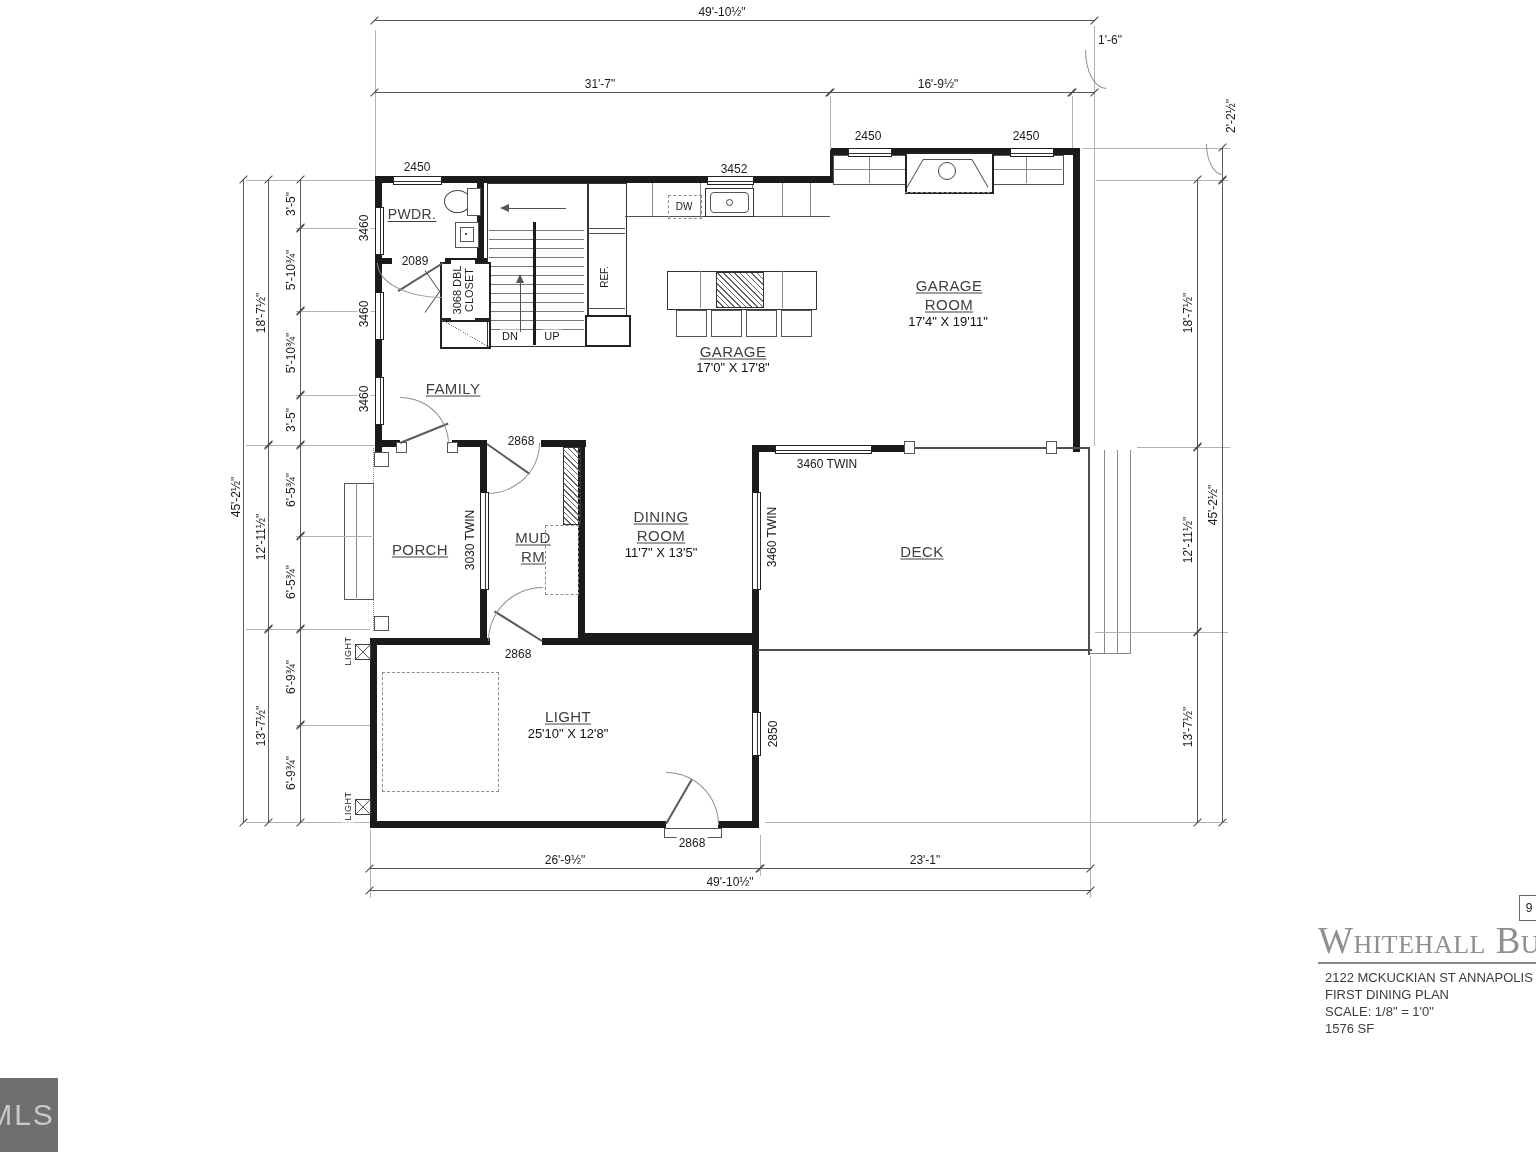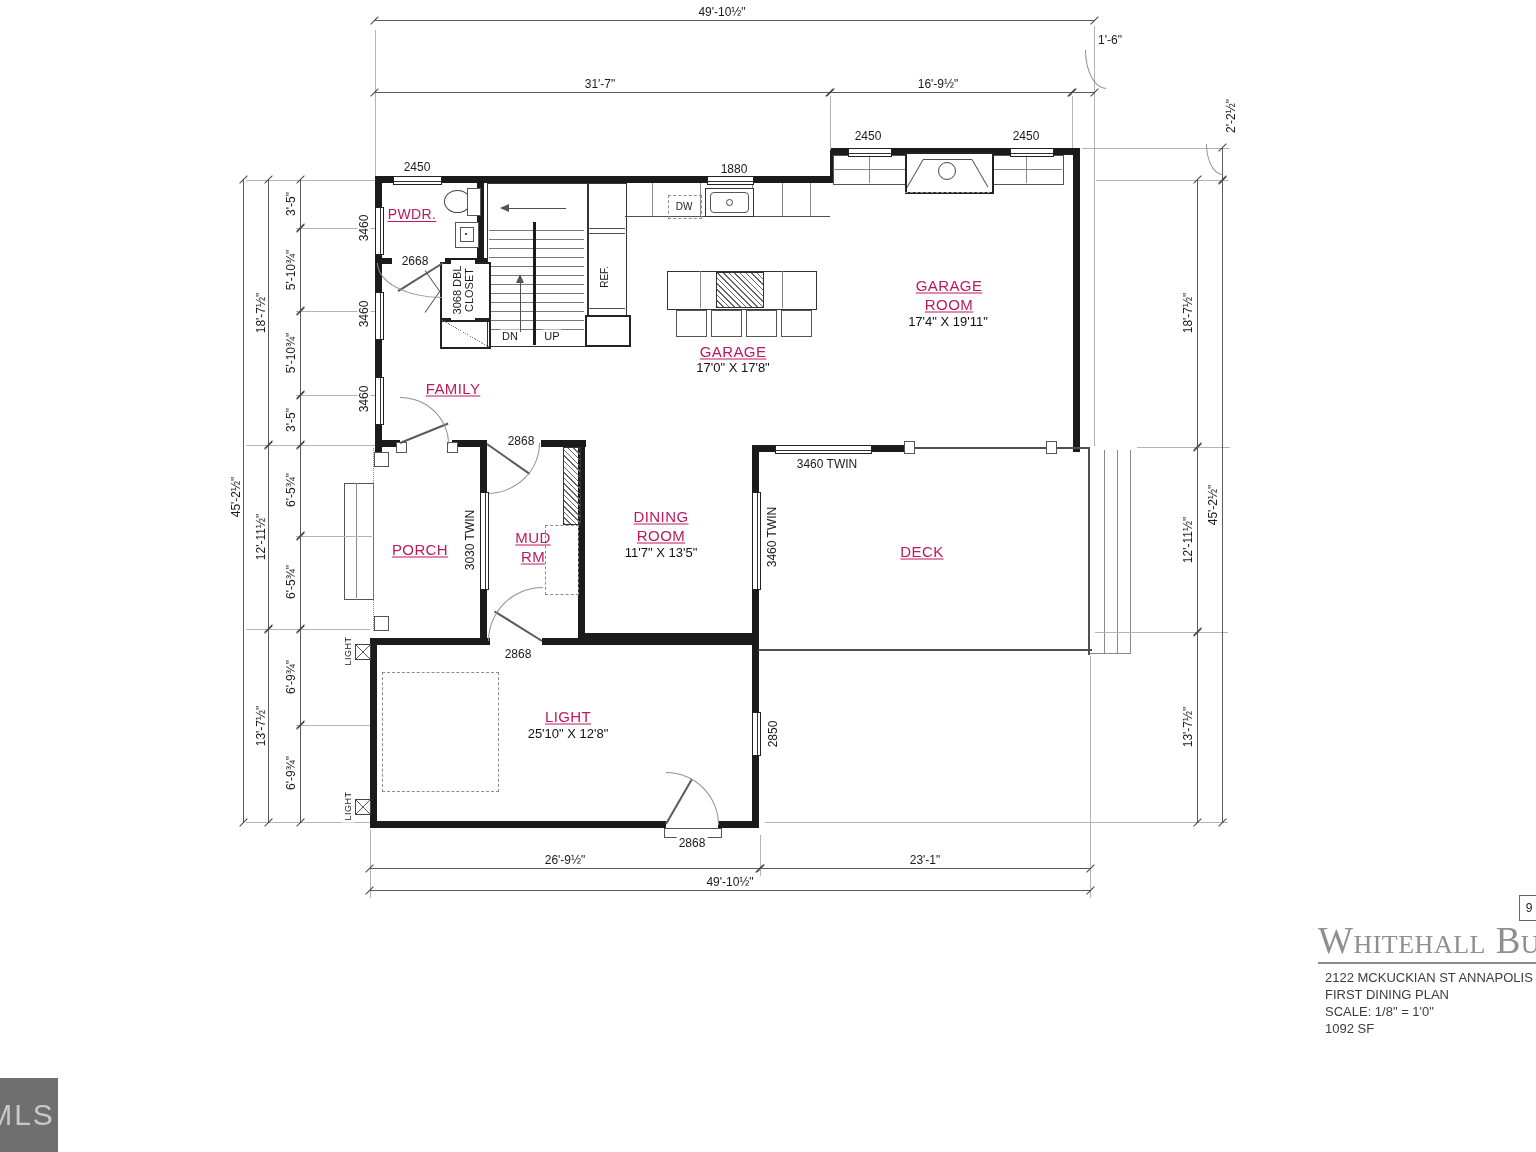--- a/index.html
+++ b/index.html
@@ -11,21 +11,21 @@
   .ext{position:absolute;background:#b3b3b3}
   .dim{position:absolute;background:#5a5a5a}
   .dim.h{height:1px}.dim.v{width:1px}
   .dim::before,.dim::after{content:"";position:absolute;width:11px;height:1px;background:#444;transform:rotate(-45deg)}
   .dim.h::before{left:-6px;top:0}.dim.h::after{right:-6px;top:0}
   .dim.v::before{top:-1px;left:-5px}.dim.v::after{bottom:-1px;left:-5px}
   .lab{position:absolute;font-size:12px;line-height:13px;color:#1a1a1a;white-space:nowrap;
        background:#fff;padding:0 2px;transform:translate(-50%,-50%);z-index:5}
   .lab.v{transform:translate(-50%,-50%) rotate(-90deg)}
   .s11{font-size:11px}.s10{font-size:10px}.s9{font-size:9px;letter-spacing:.5px}
-  .room{position:absolute;font-size:15px;letter-spacing:.4px;color:#be185d;white-space:nowrap;
+  .room{position:absolute;font-size:15px;letter-spacing:.4px;color:#404040;white-space:nowrap;
         transform:translate(-50%,-50%);text-decoration:underline;text-underline-offset:2px;z-index:5}
   .size{position:absolute;font-size:13px;color:#101010;white-space:nowrap;transform:translate(-50%,-50%);z-index:5}
   .win{position:absolute;background:#fff;border:1px solid #222;z-index:2}
   .winh::after,.winv::after{content:"";position:absolute;background:#333}
   .winh::after{left:0;right:0;top:50%;height:1px}
   .winv::after{top:0;bottom:0;left:50%;width:1px}
   .box{position:absolute;border:1px solid #555;background:#fff}
   .box2{position:absolute;border:2px solid #222;background:#fff}
   .arc{position:absolute;border:1px solid #909090;background:transparent}
   .arc.tr{border-radius:0 100% 0 0;border-left:none;border-bottom:none}
@@ -267,24 +267,24 @@
 <div class="lab v" style="left:291px;top:420px">3'-5"</div>
 <div class="lab v" style="left:291px;top:490px">6'-5¾"</div>
 <div class="lab v" style="left:291px;top:582px">6'-5¾"</div>
 <div class="lab v" style="left:291px;top:677px">6'-9¾"</div>
 <div class="lab v" style="left:291px;top:773px">6'-9¾"</div>
 <div class="lab" style="left:565px;top:860px">26'-9½"</div>
 <div class="lab" style="left:925px;top:860px">23'-1"</div>
 <div class="lab" style="left:730px;top:882px">49'-10½"</div>
 
 <div class="lab" style="left:417px;top:167px">2450</div>
-<div class="lab" style="left:734px;top:169px">1880</div>
+<div class="lab" style="left:734px;top:169px">3452</div>
 <div class="lab" style="left:868px;top:136px">2450</div>
 <div class="lab" style="left:1026px;top:136px">2450</div>
-<div class="lab" style="left:415px;top:261px">2668</div>
+<div class="lab" style="left:415px;top:261px">2089</div>
 <div class="lab" style="left:521px;top:441px">2868</div>
 <div class="lab" style="left:518px;top:654px">2868</div>
 <div class="lab" style="left:692px;top:843px">2868</div>
 <div class="lab v" style="left:470px;top:540px">3030 TWIN</div>
 <div class="lab v" style="left:364px;top:228px">3460</div>
 <div class="lab v" style="left:364px;top:314px">3460</div>
 <div class="lab v" style="left:364px;top:399px">3460</div>
 <div class="lab" style="left:827px;top:464px">3460 TWIN</div>
 <div class="lab v" style="left:772px;top:537px">3460 TWIN</div>
 <div class="lab v" style="left:773px;top:734px">2850</div>
@@ -309,15 +309,15 @@
 <div class="size" style="left:568px;top:733px">25'10" X 12'8"</div>
 
 <div class="box" style="left:1519px;top:895px;width:18px;height:24px;border-color:#666">
   <div class="lab" style="left:9px;top:12px;background:transparent">9</div>
 </div>
 <div class="brand" style="left:1318px;top:922px">Whitehall Building</div>
 <div class="lnl" style="left:1318px;top:962px;width:218px;height:2px"></div>
 <div class="tb" style="left:1325px;top:970px">2122 MCKUCKIAN ST ANNAPOLIS</div>
 <div class="tb" style="left:1325px;top:987px">FIRST DINING PLAN</div>
 <div class="tb" style="left:1325px;top:1004px">SCALE: 1/8" = 1'0"</div>
-<div class="tb" style="left:1325px;top:1021px">1092 SF</div>
+<div class="tb" style="left:1325px;top:1021px">1576 SF</div>
 
 <div class="mls" style="left:-16px;top:1078px;width:74px;height:74px">MLS</div>
 
 </body></html>

